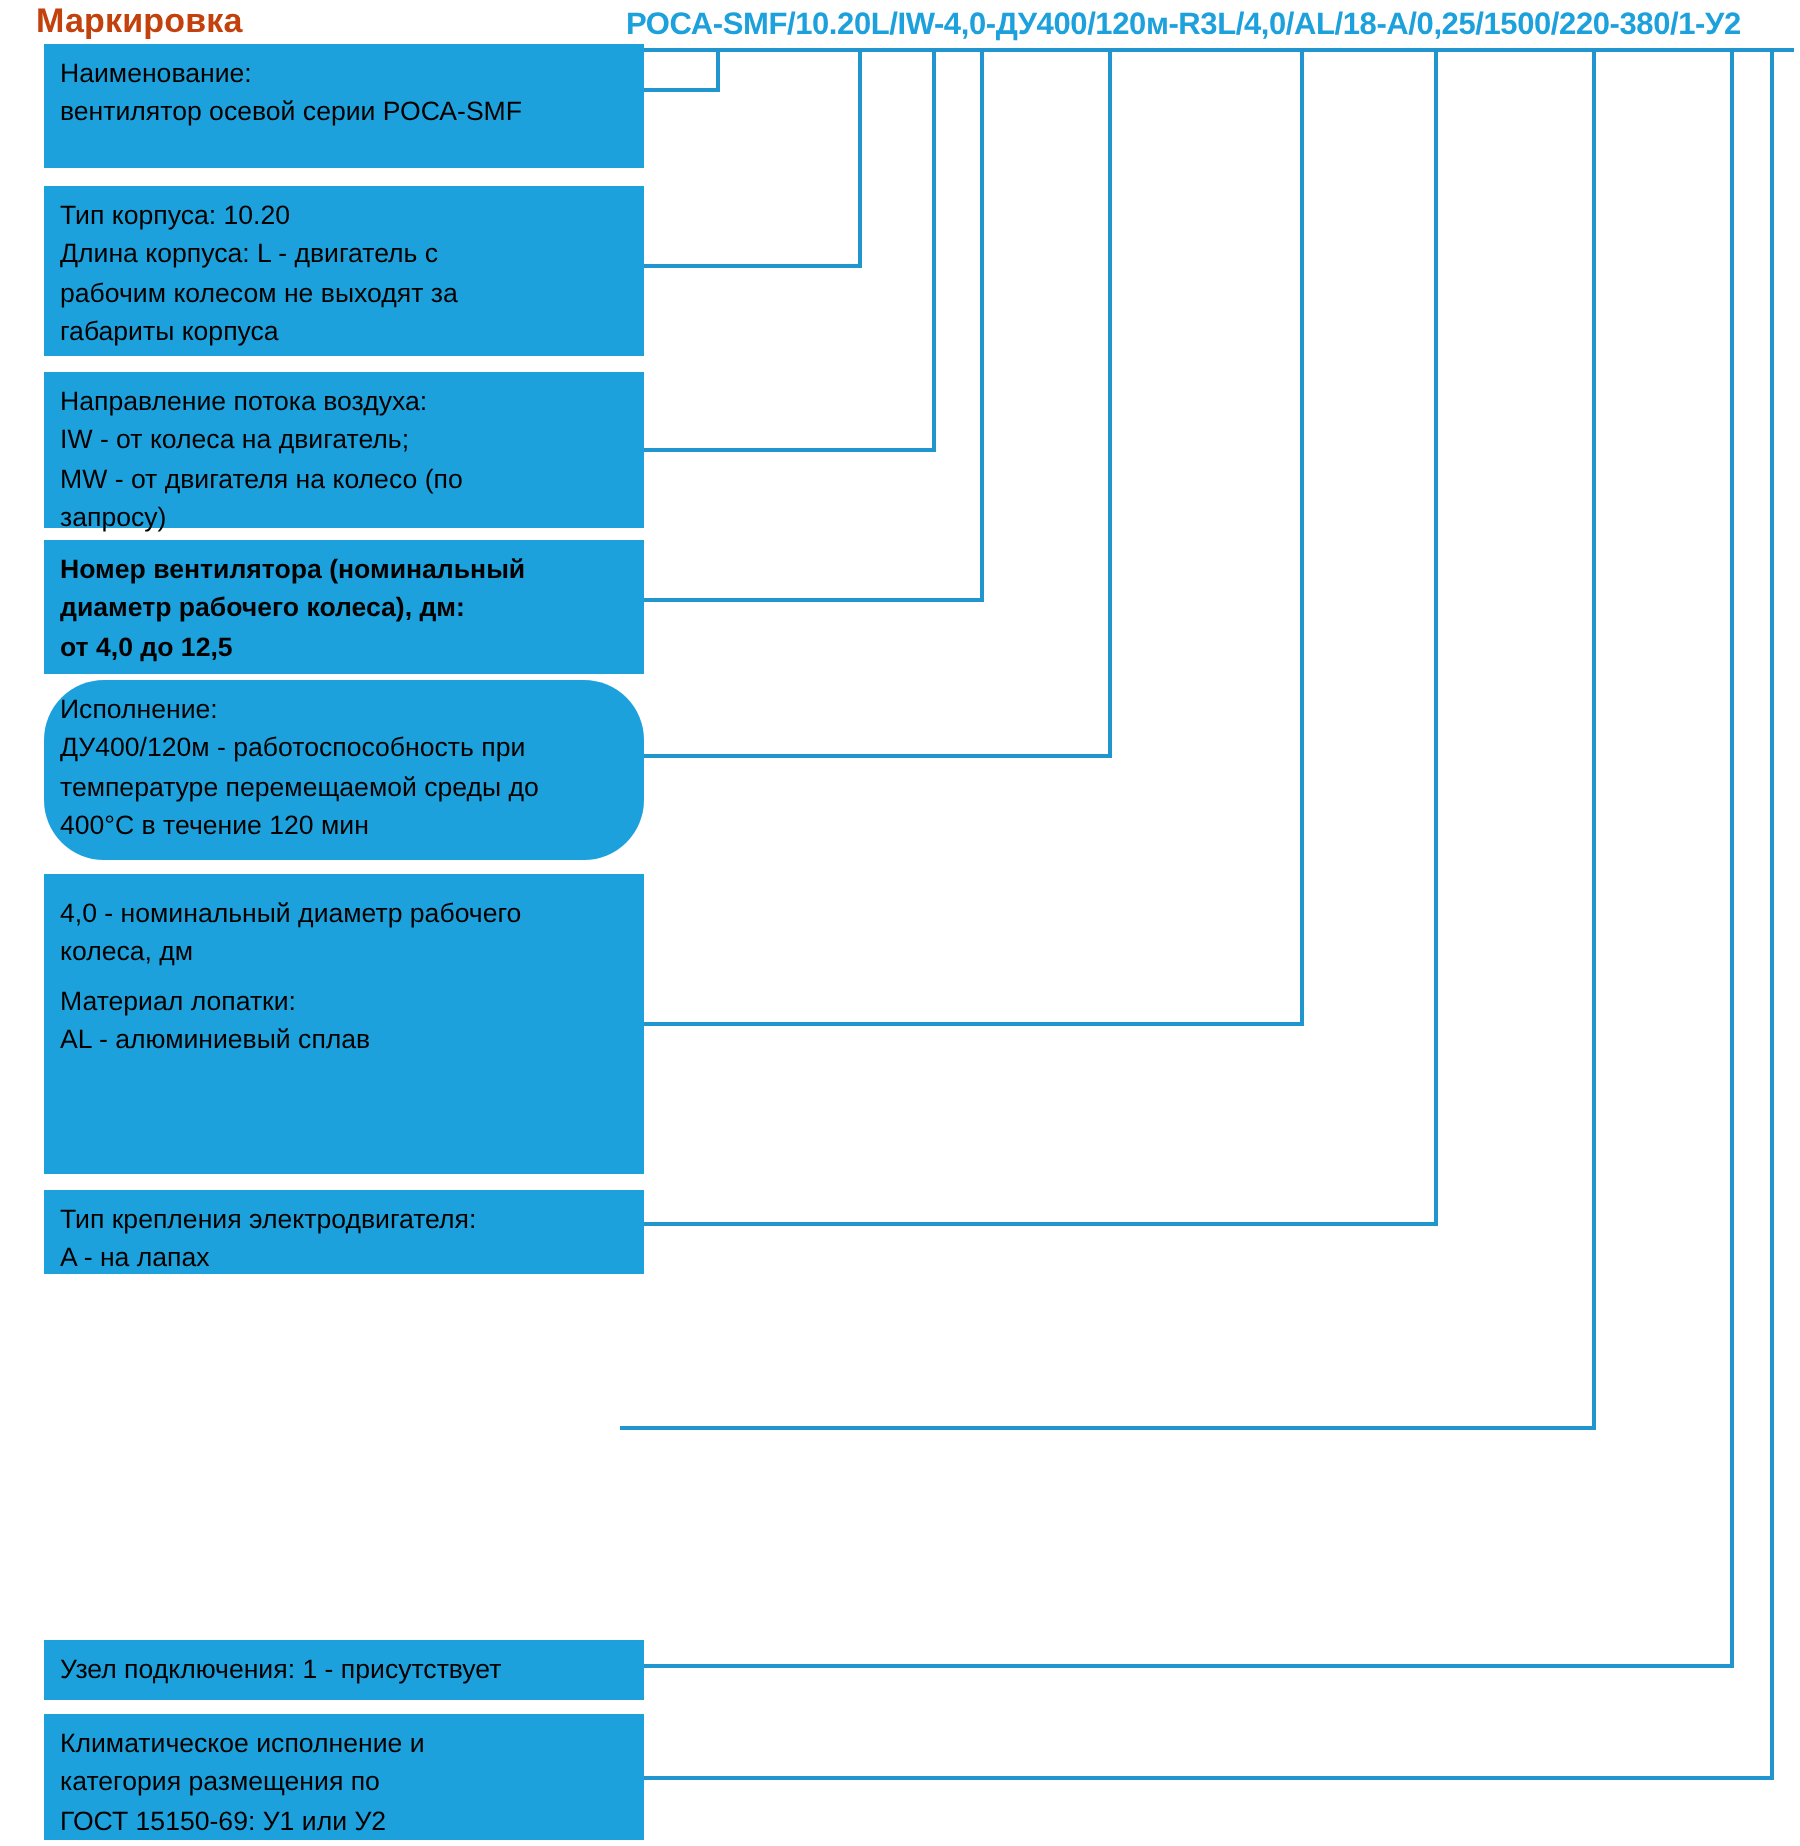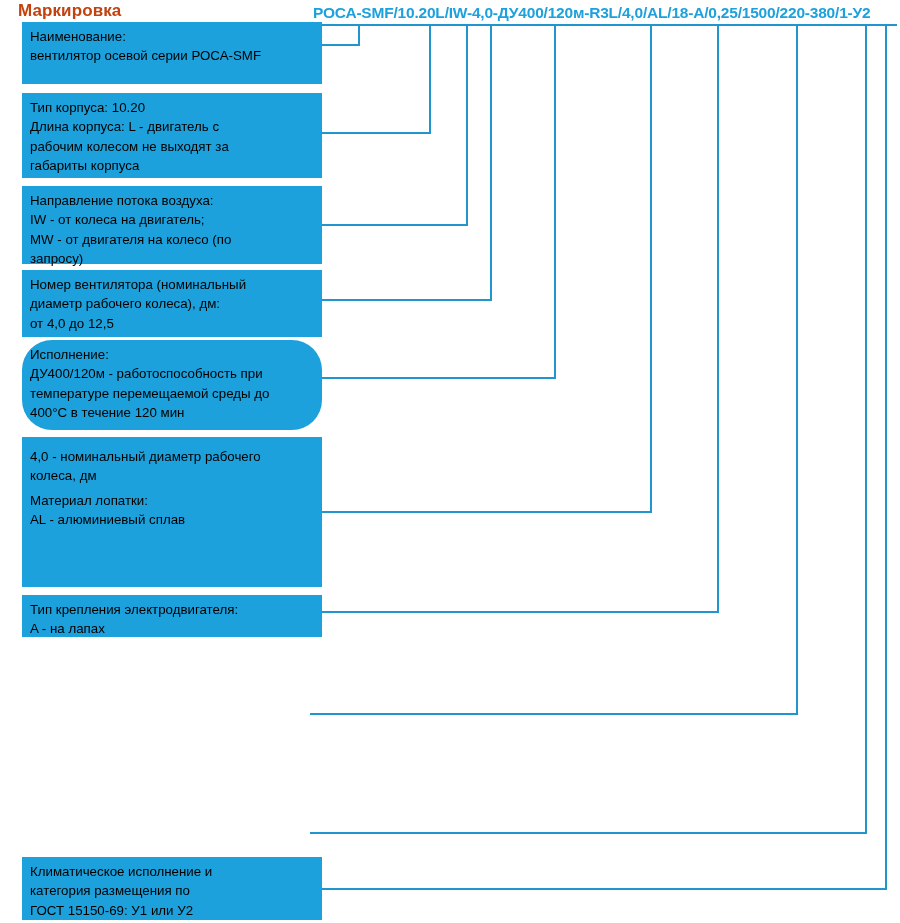--- a/index.html
+++ b/index.html
@@ -102,21 +102,21 @@
 габариты корпуса</p>
   </div>
 
   <div class="box" style="top:186px;height:78px;">
     <p>Направление потока воздуха:
 IW - от колеса на двигатель;
 MW - от двигателя на колесо (по
 запросу)</p>
   </div>
 
-  <div class="box" style="top:270px;height:67px;">
+  <div class="box" style="top:270px;height:67px;font-weight:bold;">
     <p>Номер вентилятора (номинальный
 диаметр рабочего колеса), дм:
 от 4,0 до 12,5</p>
   </div>
 
   <div class="box" style="top:340px;height:90px;border-radius:30px;">
     <p>Исполнение:</p>
     <p>ДУ400/120м - работоспособность при
 температуре перемещаемой среды до
 400°C в течение 120 мин</p>
@@ -128,20 +128,23 @@
     <p style="margin-top:5px;">Материал лопатки:
 AL - алюминиевый сплав</p>
   </div>
 
   <div class="box" style="top:595px;height:42px;">
     <p>Тип крепления электродвигателя:
 A - на лапах</p>
   </div>
 
 
+  <div class="box" style="top:820px;height:30px;">
+    <p>Узел подключения: 1 - присутствует</p>
+  </div>
 
   <div class="box" style="top:857px;height:63px;">
     <p>Климатическое исполнение и
 категория размещения по
 ГОСТ 15150-69: У1 или У2</p>
   </div>
 
 </div>
 
 </body></html>

